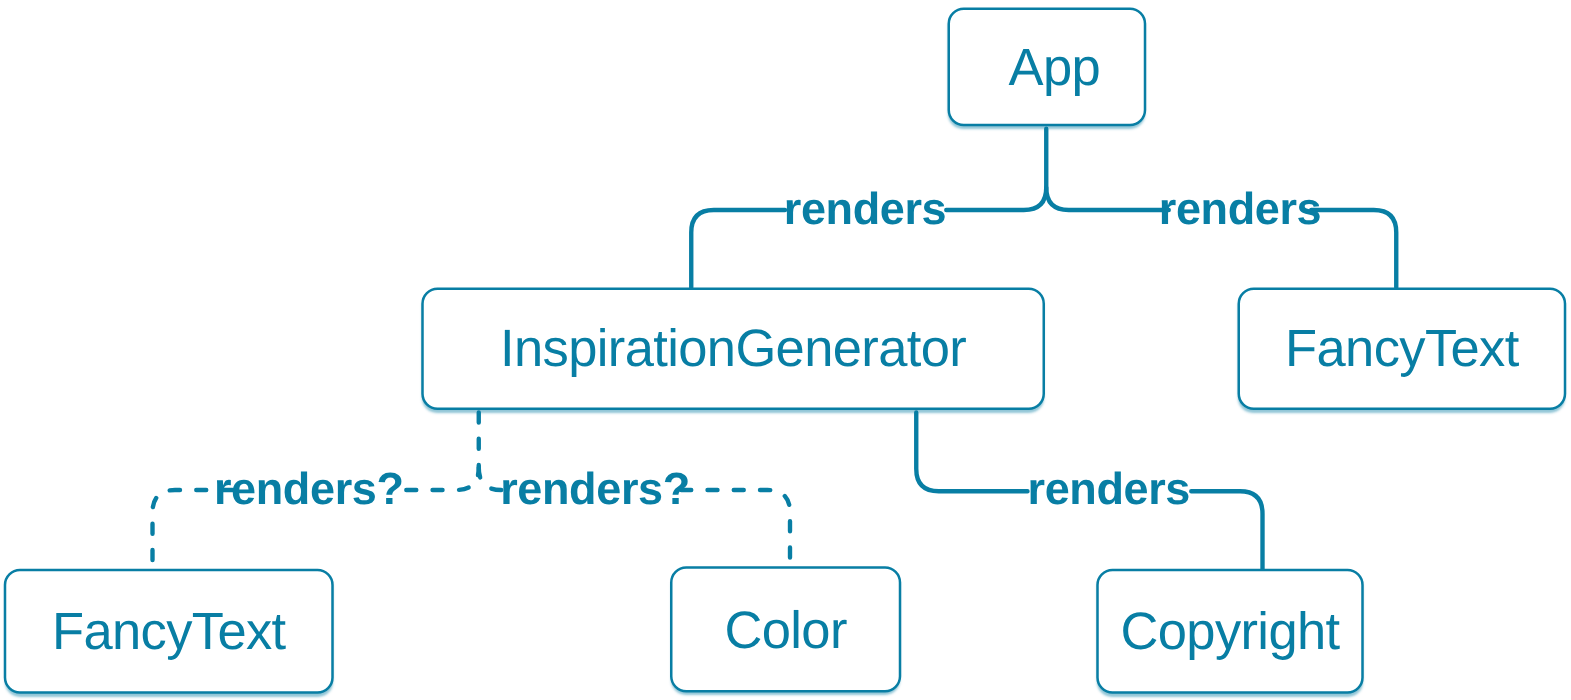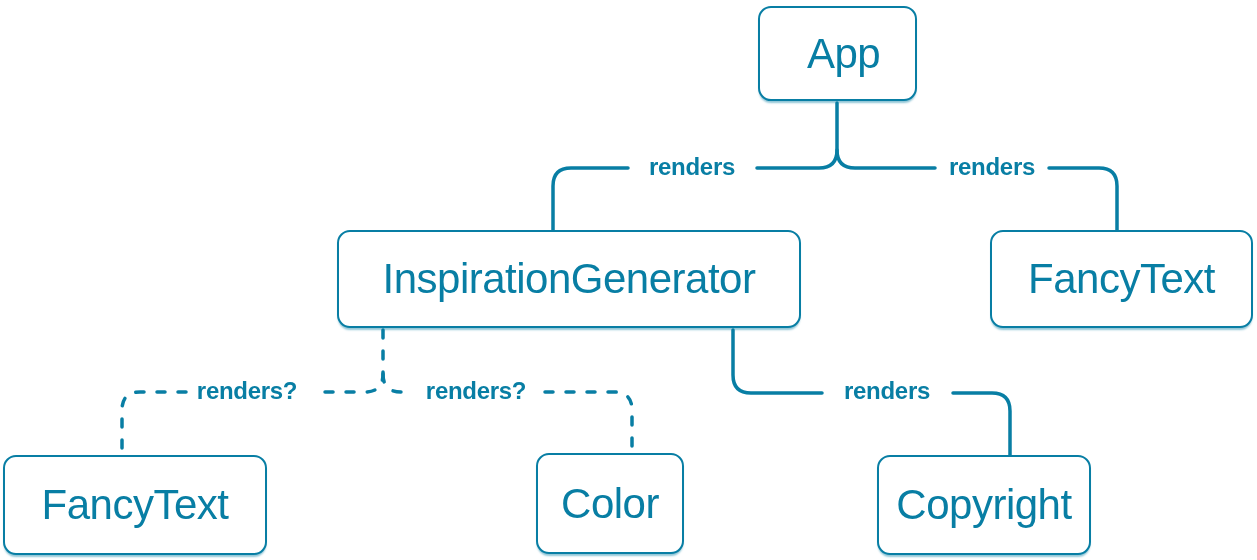--- a/index.html
+++ b/index.html
@@ -45,21 +45,21 @@
     font-weight: 400;
     letter-spacing: -0.5px;
     white-space: nowrap;
     box-shadow: 0 3px 2px -1px rgba(8, 126, 164, 0.45);
   }
 
   .edge-label {
     position: absolute;
     transform: translate(-50%, -50%);
     color: var(--accent);
-    font-size: 24px;
+    font-size: 36px;
     font-weight: 600;
     letter-spacing: -0.3px;
     white-space: nowrap;
     line-height: 1;
   }
 </style>
 </head>
 <body>
 
 <div class="canvas">
@@ -77,27 +77,27 @@
 
     <path class="edge-line dashed" d="M383 374 Q383 392 401 392 L406 392"></path>
     <path class="edge-line dashed" d="M545 392 L614 392 Q632 392 632 410 L632 455"></path>
 
     <path class="edge-line" d="M733 330 L733 375 Q733 393 751 393 L822 393"></path>
     <path class="edge-line" d="M953 393 L992 393 Q1010 393 1010 411 L1010 455"></path>
   </svg>
 
   <div class="node" style="left:758px; top:6px; width:159px; height:95px;padding-left:12px;">App</div>
 
-  <div class="node" style="left:337px; top:230px; width:464px; height:98px;">InspirationGenerator</div>
+  <div class="node" style="left:337px; top:230px; width:499px; height:98px;">InspirationGenerator</div>
 
   <div class="node" style="left:990px; top:230px; width:263px; height:98px;">FancyText</div>
 
   <div class="node" style="left:3px; top:455px; width:264px; height:100px;">FancyText</div>
 
-  <div class="node" style="left:536px; top:453px; width:148px; height:101px;text-align:right;">Color</div>
+  <div class="node" style="left:536px; top:453px; width:185px; height:101px;text-align:right;">Color</div>
 
   <div class="node" style="left:877px; top:455px; width:214px; height:100px;">Copyright</div>
 
   <span class="edge-label" style="left:692px; top:167px;">renders</span>
 
   <span class="edge-label" style="left:992px; top:167px;">renders</span>
 
   <span class="edge-label" style="left:247px; top:391px;">renders?</span>
 
   <span class="edge-label" style="left:476px; top:391px;">renders?</span>

